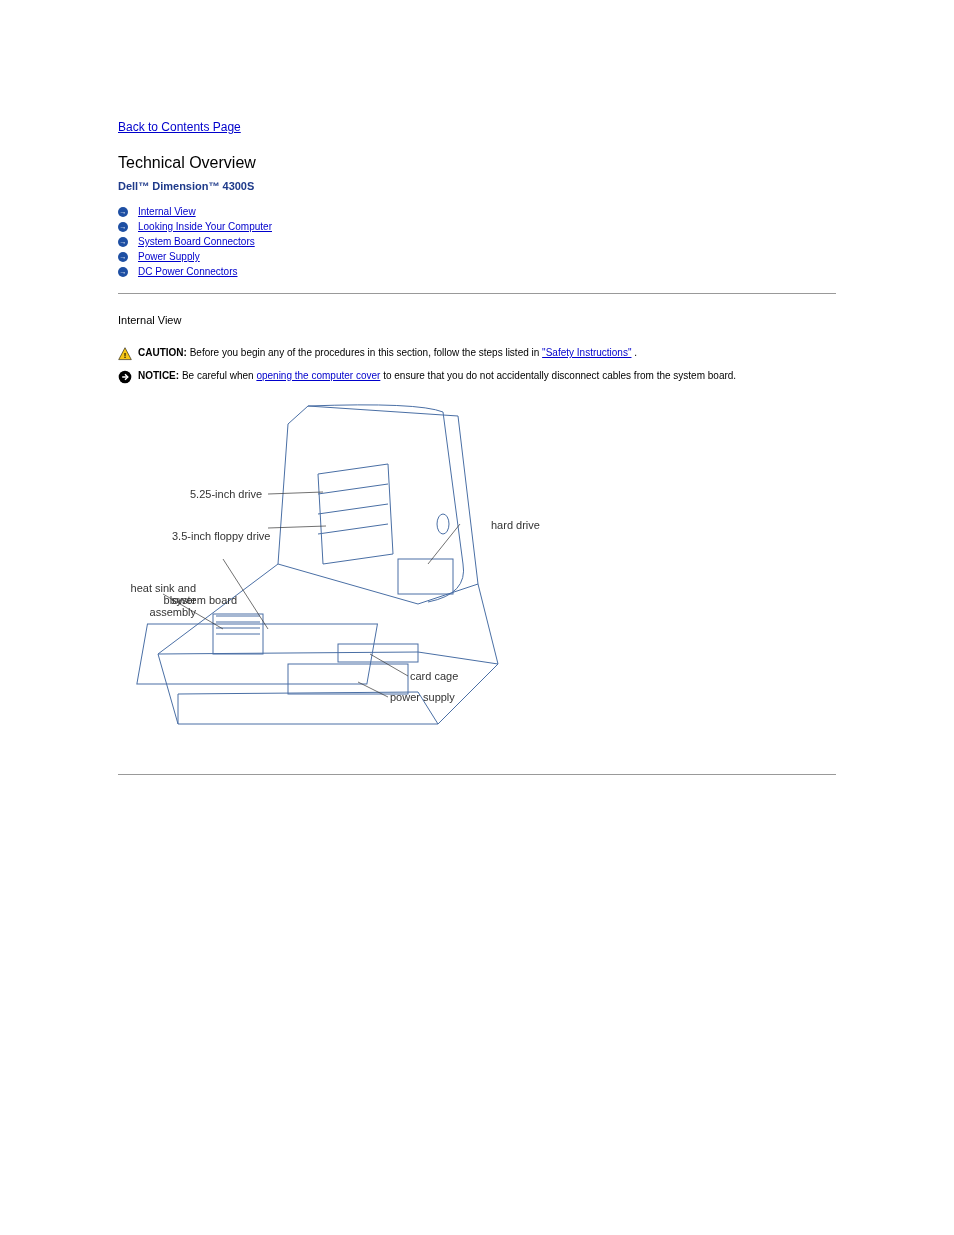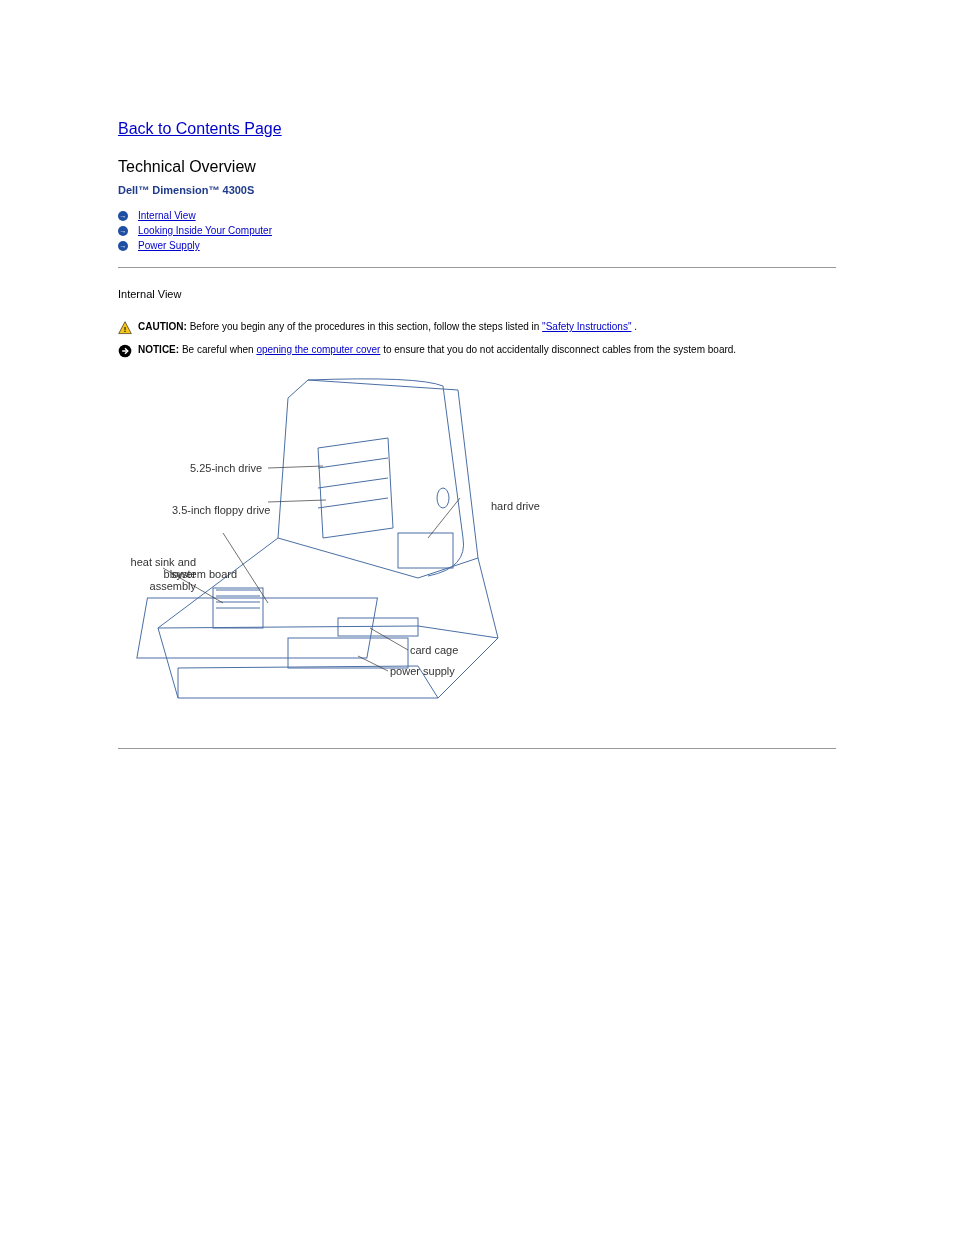--- a/index.html
+++ b/index.html
@@ -11,21 +11,21 @@
       width: 954px;
       padding: 20px;
     }
     .content {
       margin-left: 98px;
       margin-right: 98px;
     }
     .back-link {
       color: #0000cc;
       text-decoration: underline;
-      font-size: 16px;
+      font-size: 12px;
       display: inline-block;
       margin-top: 100px;
       margin-bottom: 20px;
     }
     .page-title {
       font-size: 16px;
       font-weight: normal;
       margin-bottom: 8px;
     }
     .subtitle {
@@ -129,21 +129,29 @@
     <li>
       <span class="bullet-icon"></span>
       <a href="#">Internal View</a>
     </li>
     <li>
       <span class="bullet-icon"></span>
       <a href="#">Looking Inside Your Computer</a>
     </li>
     <li>
       <span class="bullet-icon"></span>
+      <a href="#">System Board Connectors</a>
+    </li>
+    <li>
+      <span class="bullet-icon"></span>
       <a href="#">Power Supply</a>
+    </li>
+    <li>
+      <span class="bullet-icon"></span>
+      <a href="#">DC Power Connectors</a>
     </li>
   </ul>
 
   <hr class="divider">
 
   <h2 class="section-head">Internal View</h2>
 
   <div class="notice">
     <span class="notice-icon caution-icon">
       <svg viewBox="0 0 20 20">
@@ -212,21 +220,21 @@
             <line x1="342" y1="130" x2="310" y2="170"></line>
             <line x1="290" y1="282" x2="252" y2="260"></line>
             <line x1="270" y1="303" x2="240" y2="288"></line>
           </g>
         </g>
       </svg>
       <span class="label" style="left:72px; top:94px;">5.25-inch drive</span>
       <span class="label" style="left:54px; top:128px;margin-top:8px;">3.5-inch floppy drive</span>
       <span class="label" style="left:53px; top:160px;margin-top:40px;">system board</span>
       <span class="label" style="left:-2px; top:188px; width:80px; white-space:normal; text-align:right;">heat sink and blower assembly</span>
-      <span class="label" style="left:345px; top:132px;padding-left:28px;">hard drive</span>
+      <span class="label" style="left:345px; top:125px;padding-left:28px;">hard drive</span>
       <span class="label" style="left:292px; top:276px;">card cage</span>
       <span class="label" style="left:272px; top:297px;">power supply</span>
     </div>
   </div>
 
   <hr class="divider">
 
 </div>
 
 </body></html>

